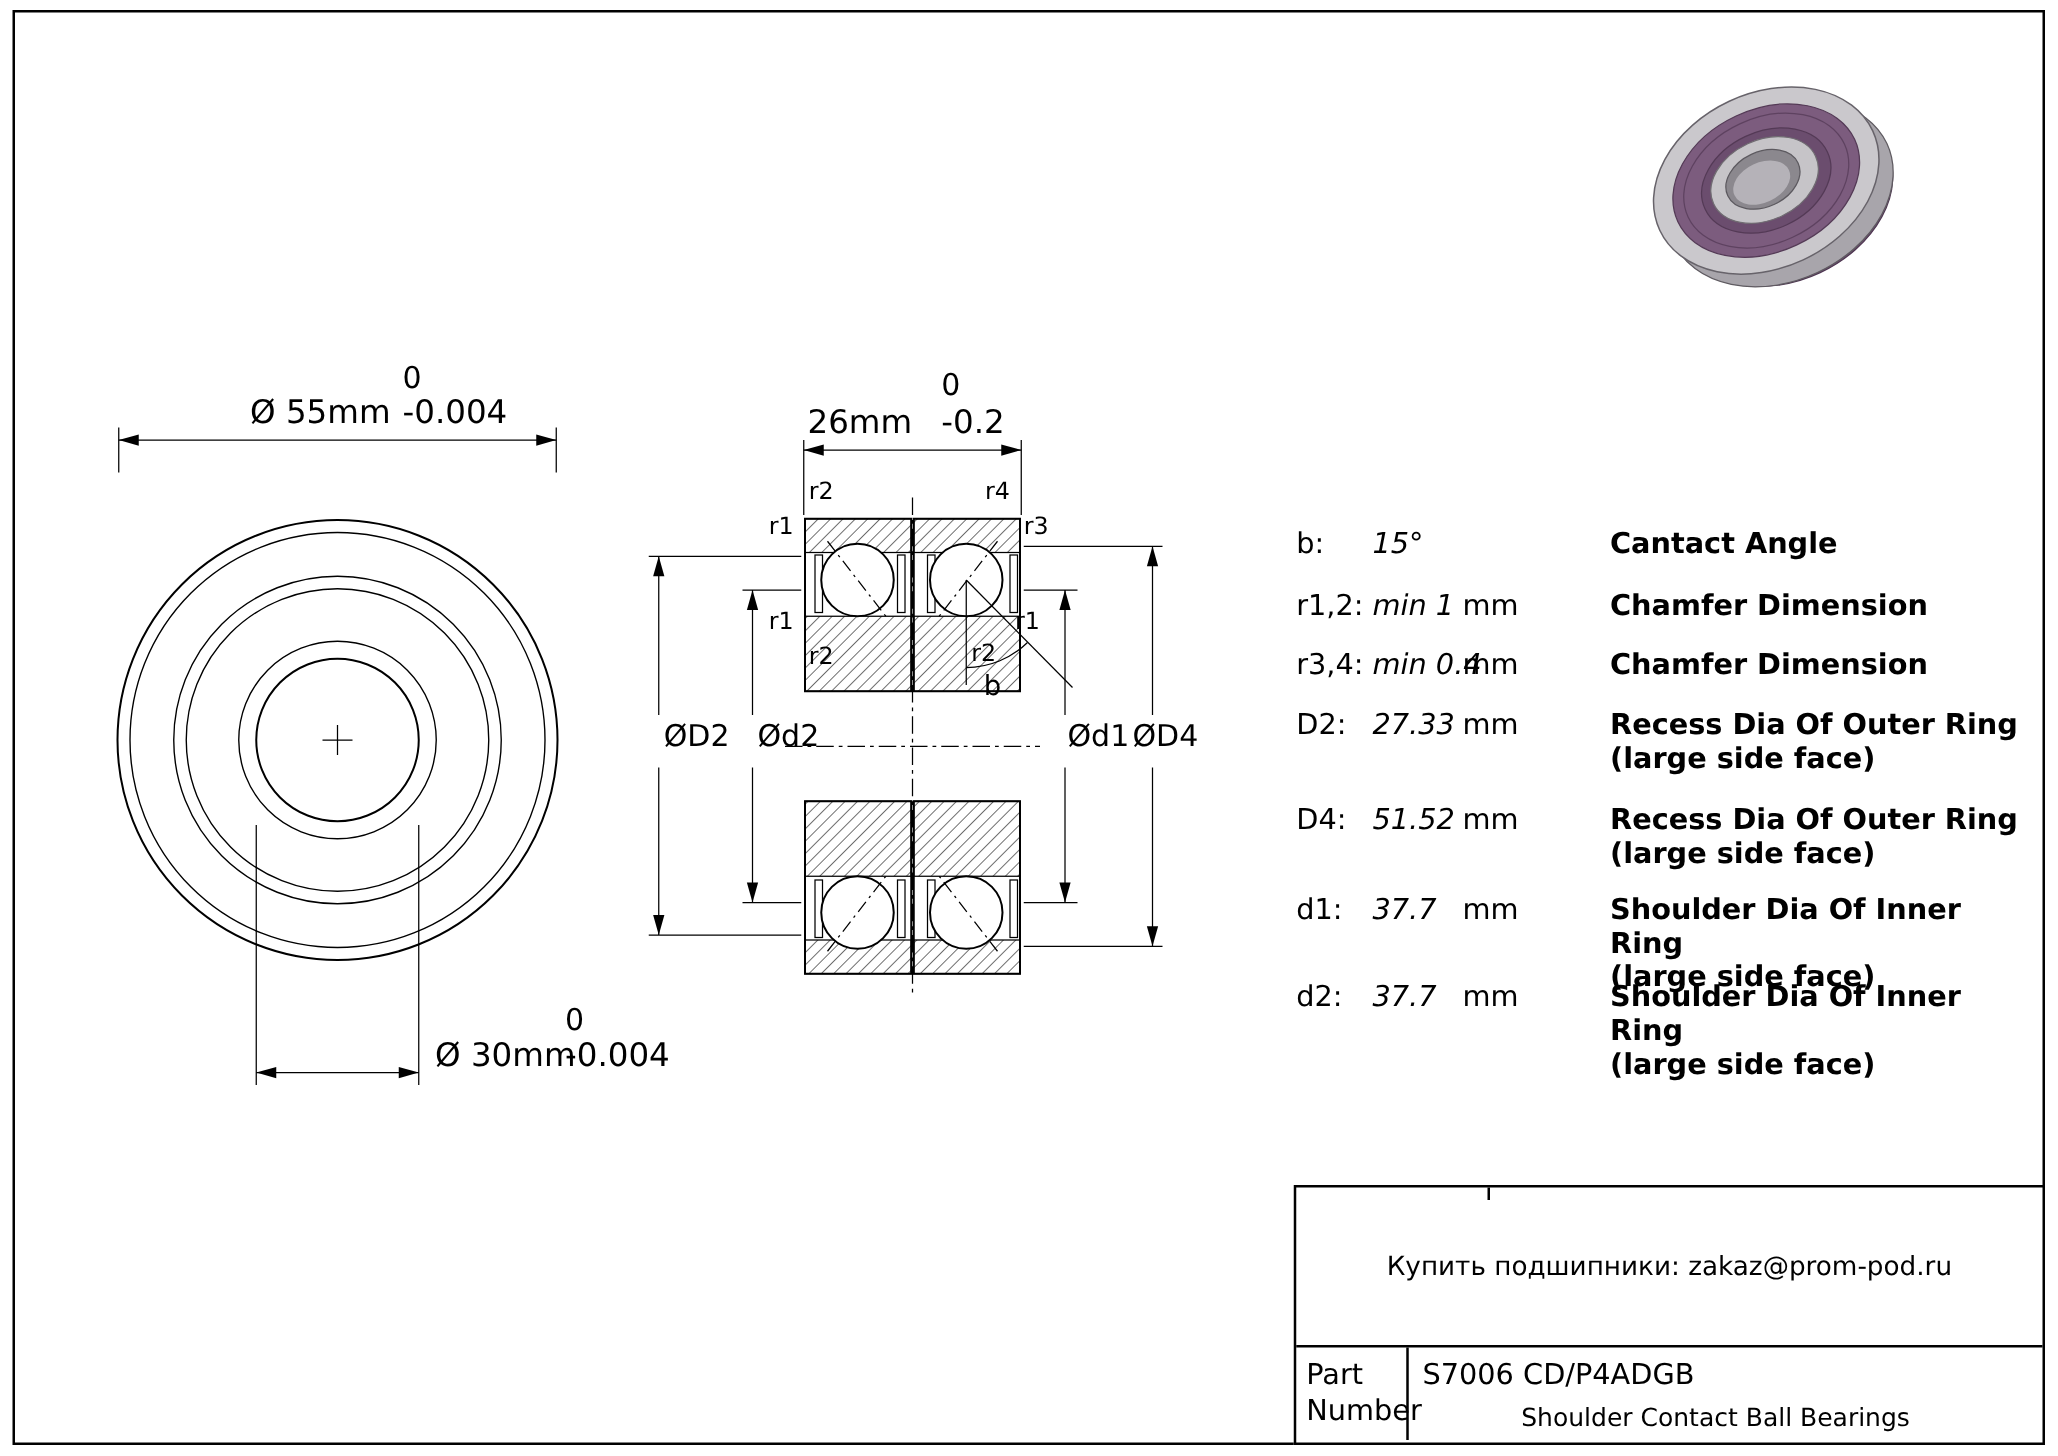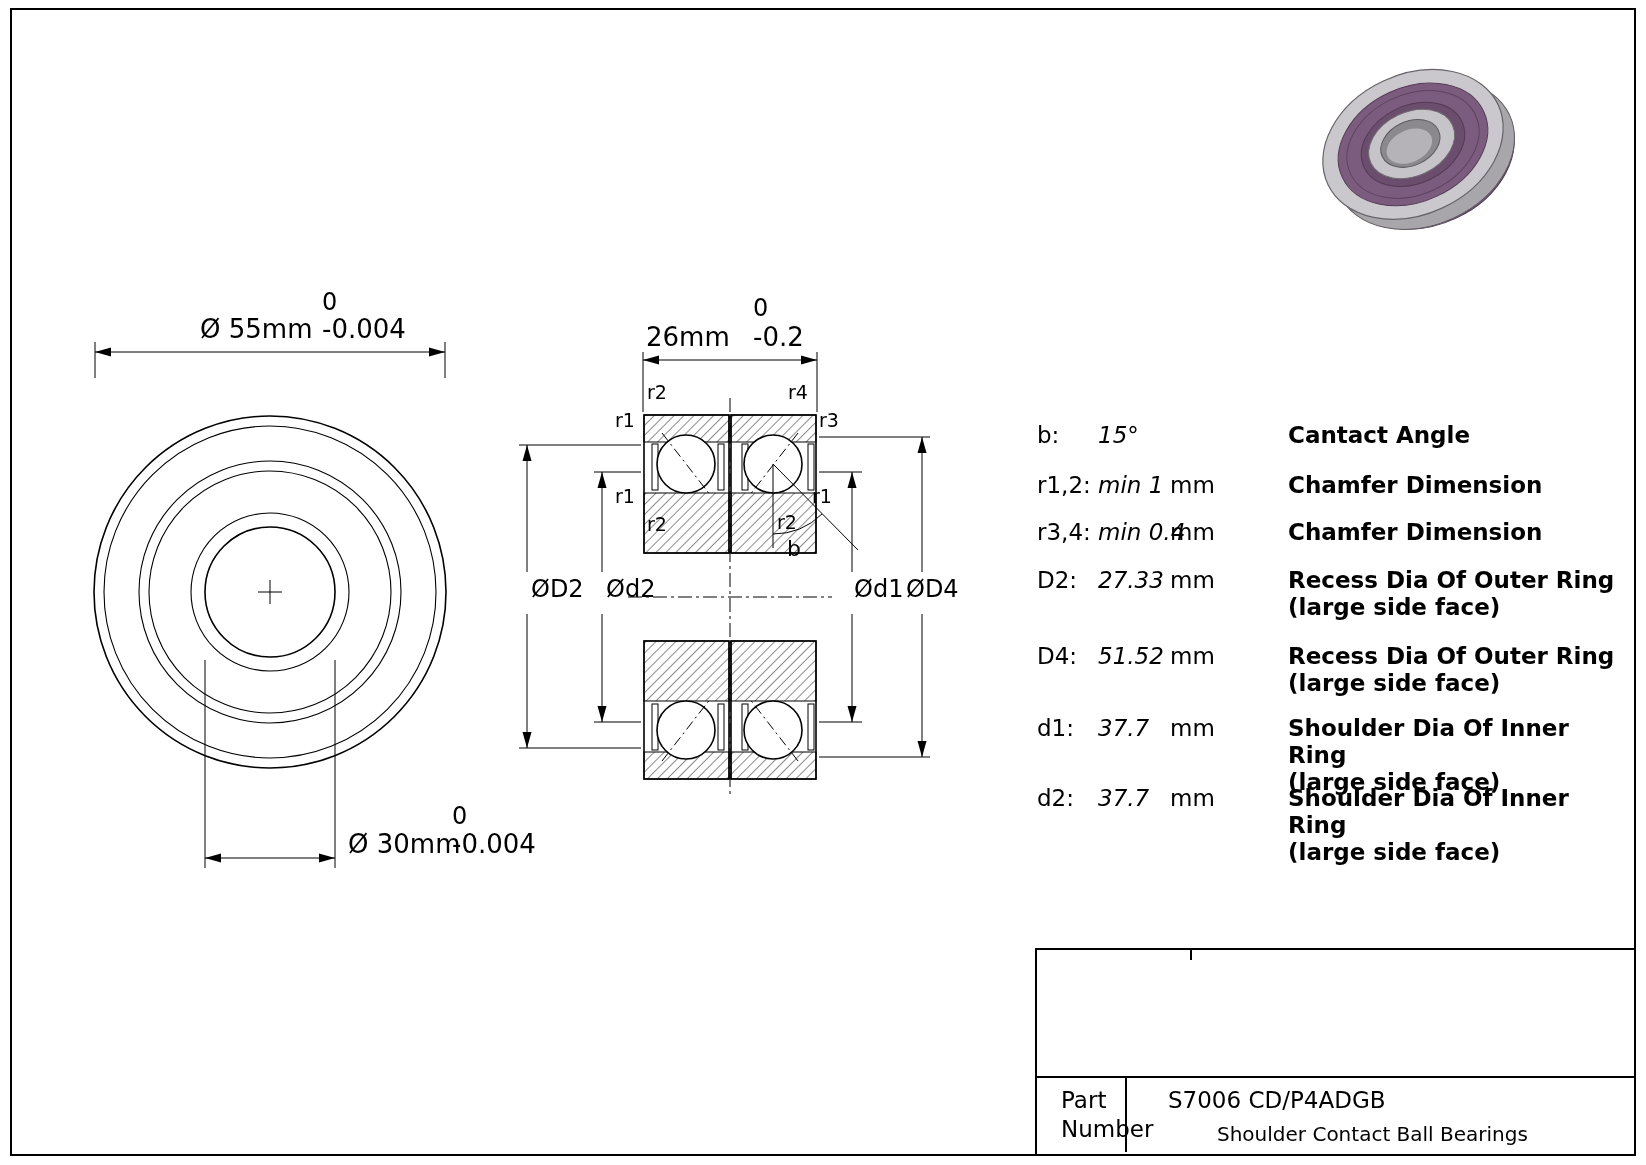--- a/index.html
+++ b/index.html
@@ -15,23 +15,23 @@
   .spec-row .p { position:absolute; left:2px;  white-space:nowrap; }
   .spec-row .v { position:absolute; left:63px; white-space:nowrap;font-style:italic; }
   .spec-row .u { position:absolute; left:135px; white-space:nowrap; }
   .spec-row .d { position:absolute; left:253px; width:330px; line-height:27px;font-weight:bold; }
 
   
   .title-block { position:absolute; left:1035px; top:948px; width:601px; height:208px; border:2px solid #000; background:#fff; }
   .tb-top { position:relative; height:128px; border-bottom:2px solid #000; display:flex; align-items:center; justify-content:center; font-size:21px; }
   .tb-tick { position:absolute; left:153px; top:0; width:2px; height:10px; background:#000; }
   .tb-bottom { display:flex; height:74px; }
-  .tb-part-label { width:90px; border-right:2px solid #000; font-size:23px; padding:8px 0 0 24px; line-height:29px; }
+  .tb-part-label { width:90px; border-right:2px solid #000; font-size:23px; padding:8px 0 0 8px; line-height:29px; }
   .tb-part-info { position:relative; flex:1; }
-  .part-number { position:absolute; left:41px; top:9px; font-size:23px; white-space:nowrap; }
+  .part-number { position:absolute; left:11px; top:9px; font-size:23px; white-space:nowrap; }
   .part-type { position:absolute; left:90px; top:44px; font-size:20px; white-space:nowrap; }
 </style>
 </head>
 <body>
 
 <div class="canvas">
   <div class="frame"></div>
 
   <svg class="drawing" width="1646" height="1165" viewBox="0 0 1646 1165">
     <defs>
@@ -246,20 +246,21 @@
       <span class="d">
         <div>Shoulder Dia Of Inner Ring</div>
         <div>(large side face)</div>
       </span>
     </div>
   </div>
 
   <div class="title-block">
     <div class="tb-top">
       <div class="tb-tick"></div>
+      <span>Купить подшипники: zakaz@prom-pod.ru</span>
     </div>
     <div class="tb-bottom">
       <div class="tb-part-label">
         <div>Part</div>
         <div>Number</div>
       </div>
       <div class="tb-part-info">
         <div class="part-number">S7006 CD/P4ADGB</div>
         <div class="part-type">Shoulder Contact Ball Bearings</div>
       </div>

